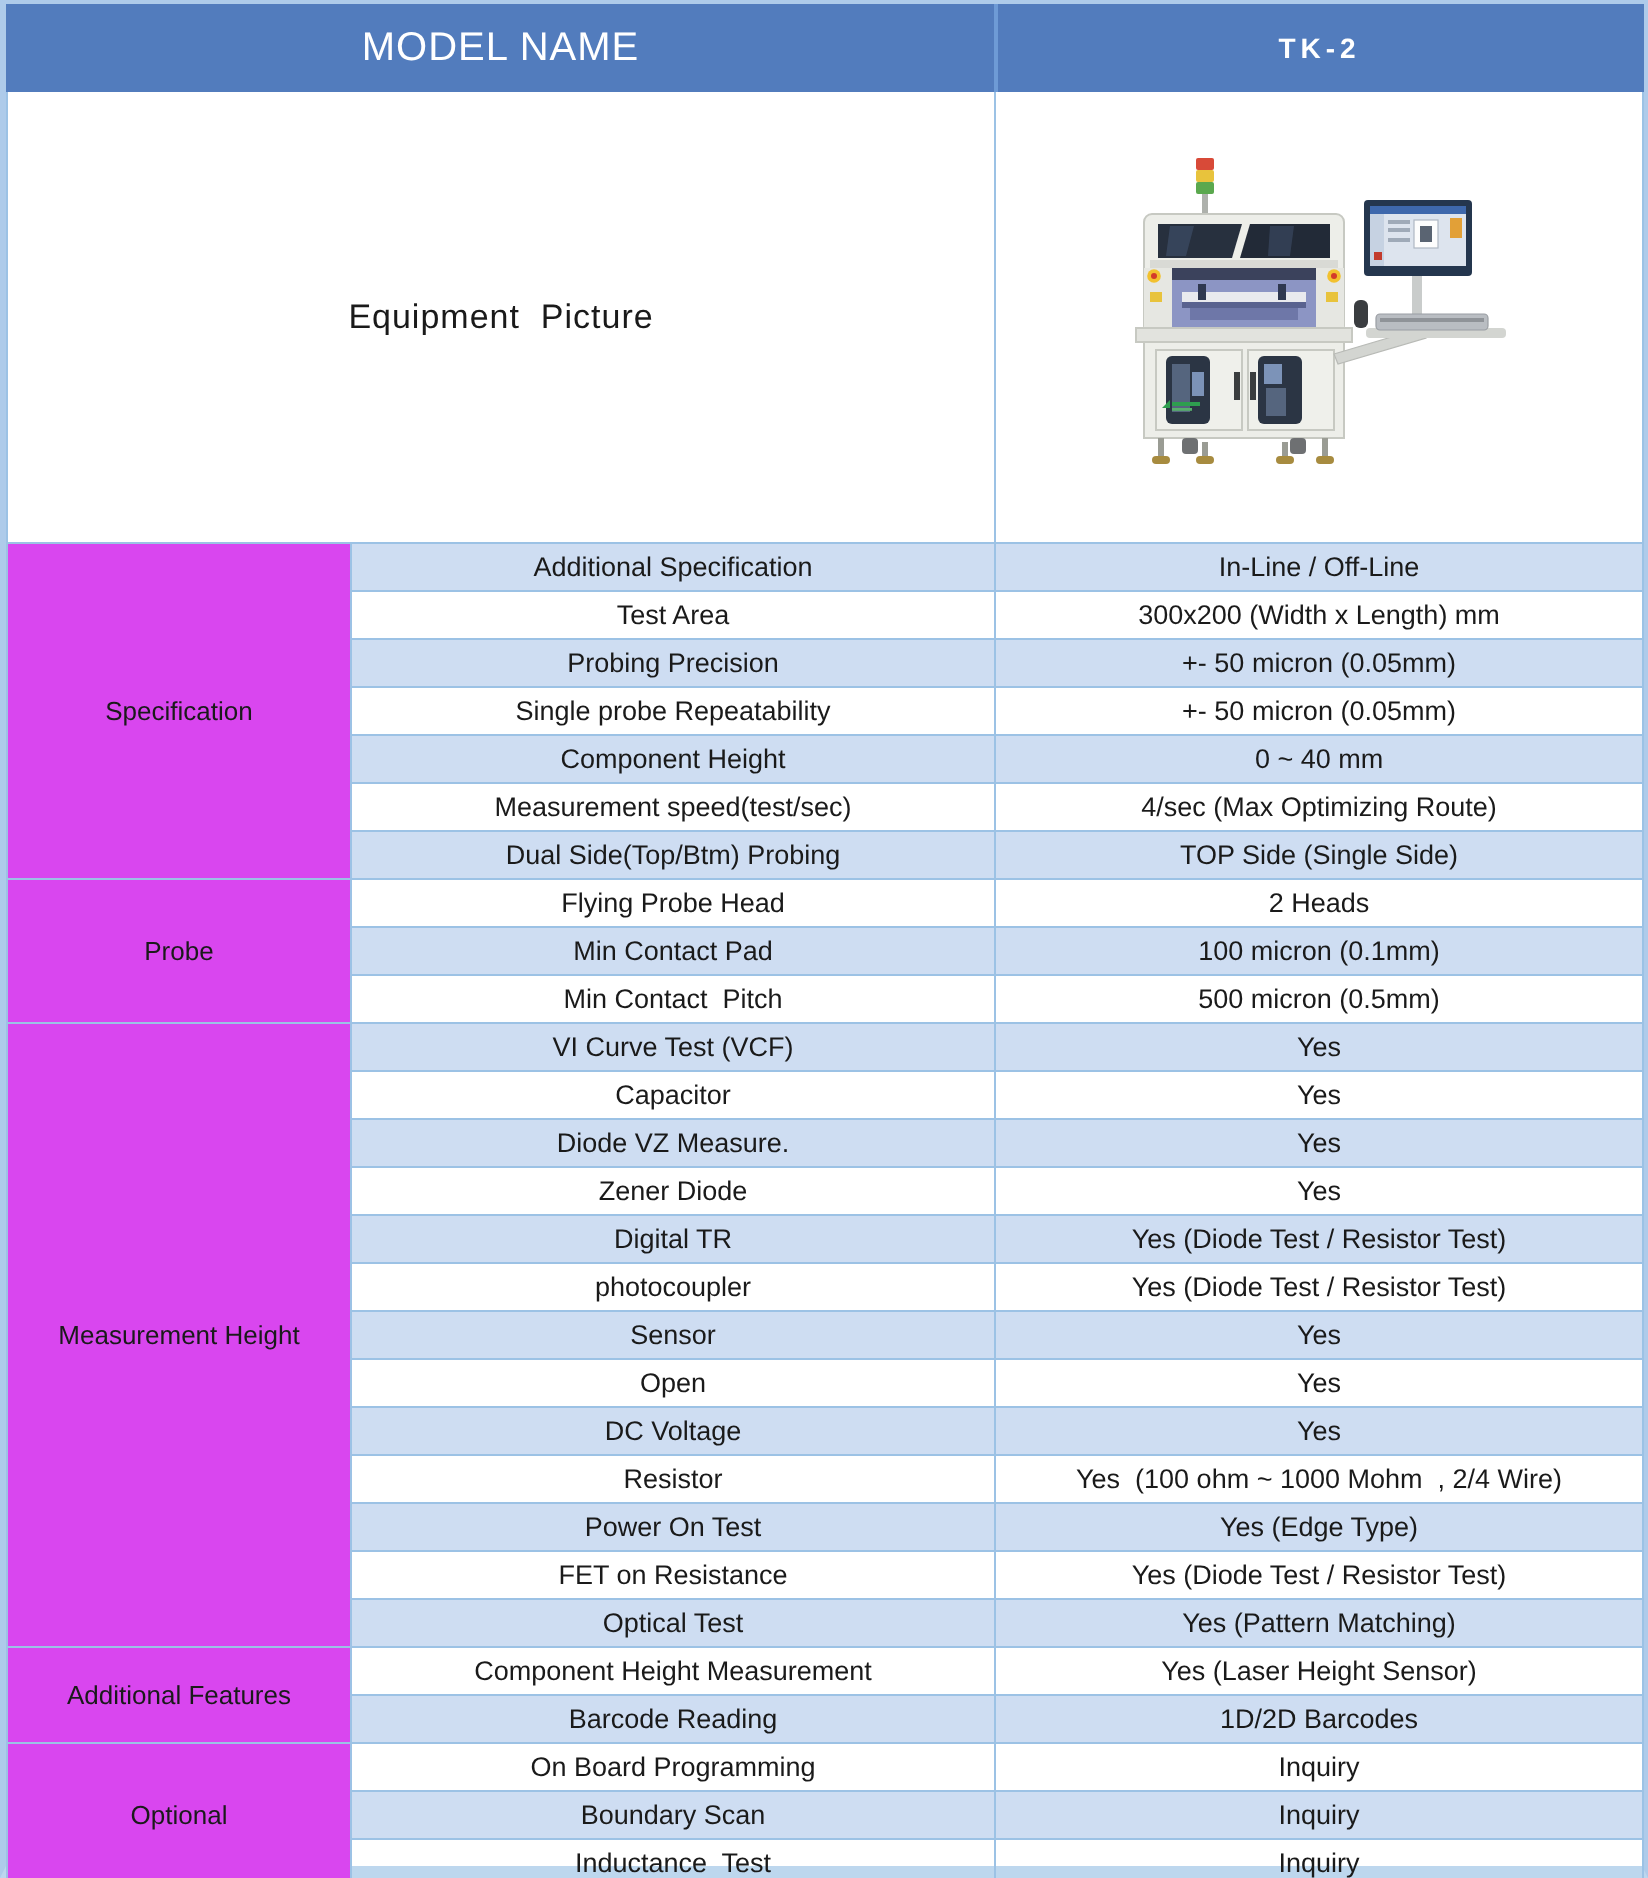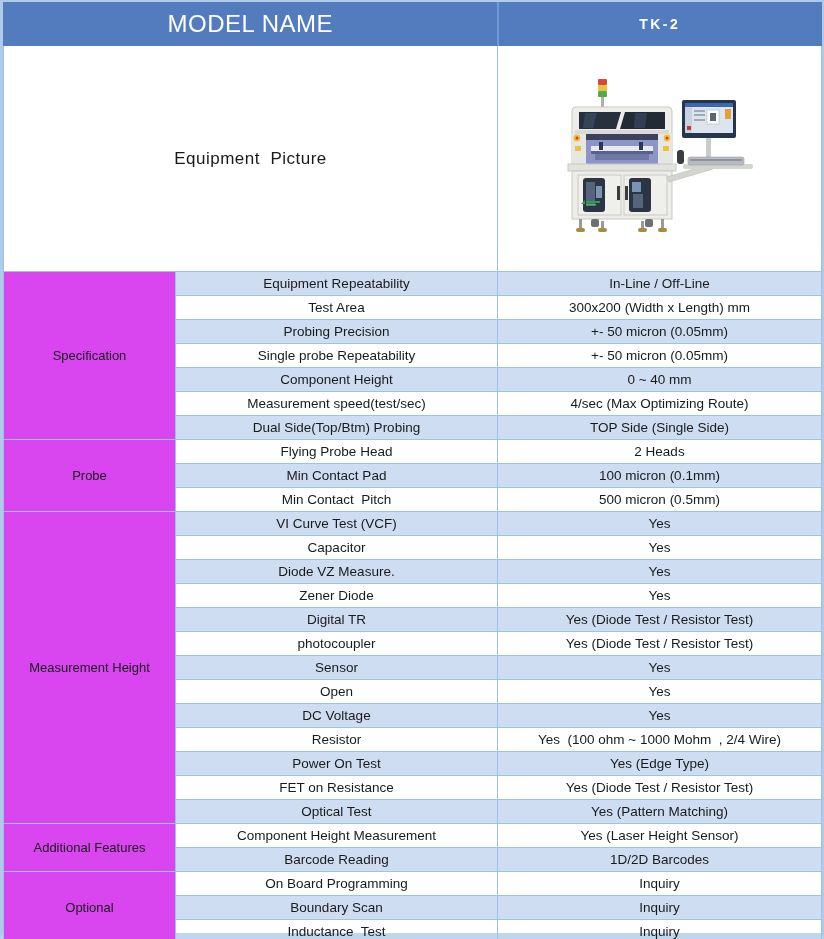--- a/index.html
+++ b/index.html
@@ -10,21 +10,21 @@
     background:#fff;
   }
   table.spec{width:100%;height:100%;border-collapse:collapse;table-layout:fixed;}
   td{
     border:1px solid #9CC2E5;text-align:center;vertical-align:middle;
     font-size:13.5px;color:#1a1a1a;padding:0 4px;white-space:pre;overflow:hidden;
   }
   tr.header-row td{
     background:#527CBD;color:#ffffff;border:1px solid #527CBD;height:42px;
   }
-  td.hdr-left{font-size:24px;letter-spacing:0.5px;border-right:2px solid #6E9BD6 !important;margin-left:22px;}
+  td.hdr-left{font-size:20px;letter-spacing:0.5px;border-right:2px solid #6E9BD6 !important;margin-left:22px;}
   td.hdr-right{font-size:14px;font-weight:bold;letter-spacing:2.5px;}
   tr.picture-row{height:192px;}
   td.pic-label{font-size:17px;letter-spacing:0.5px;}
   td.pic-cell{background:#ffffff;}
   tr.data-row{height:24px;}
   tr.data-row.alt td.param, tr.data-row.alt td.value{background:#CEDDF2;}
   td.cat{background:#d946ef;font-size:13px;}
   td.param{}
   td.value{}
   svg.machine{display:block;margin:0 auto;}
@@ -141,21 +141,21 @@
           <rect x="139" y="38" width="11" height="2" fill="#9FAAB8"></rect>
           <rect x="139" y="43" width="11" height="2" fill="#9FAAB8"></rect>
           <rect x="132" y="50" width="4" height="4" fill="#C23B2C"></rect>
         </g>
       </svg>
     </td>
   </tr>
 
   <tr class="data-row alt">
     <td class="cat" rowspan="7">Specification</td>
-    <td class="param">Equipment Repeatability</td>
+    <td class="param">Additional Specification</td>
     <td class="value">In-Line / Off-Line</td>
   </tr>
   <tr class="data-row">
     <td class="param">Test Area</td>
     <td class="value">300x200 (Width x Length) mm</td>
   </tr>
   <tr class="data-row alt">
     <td class="param">Probing Precision</td>
     <td class="value">+- 50 micron (0.05mm)</td>
   </tr>

